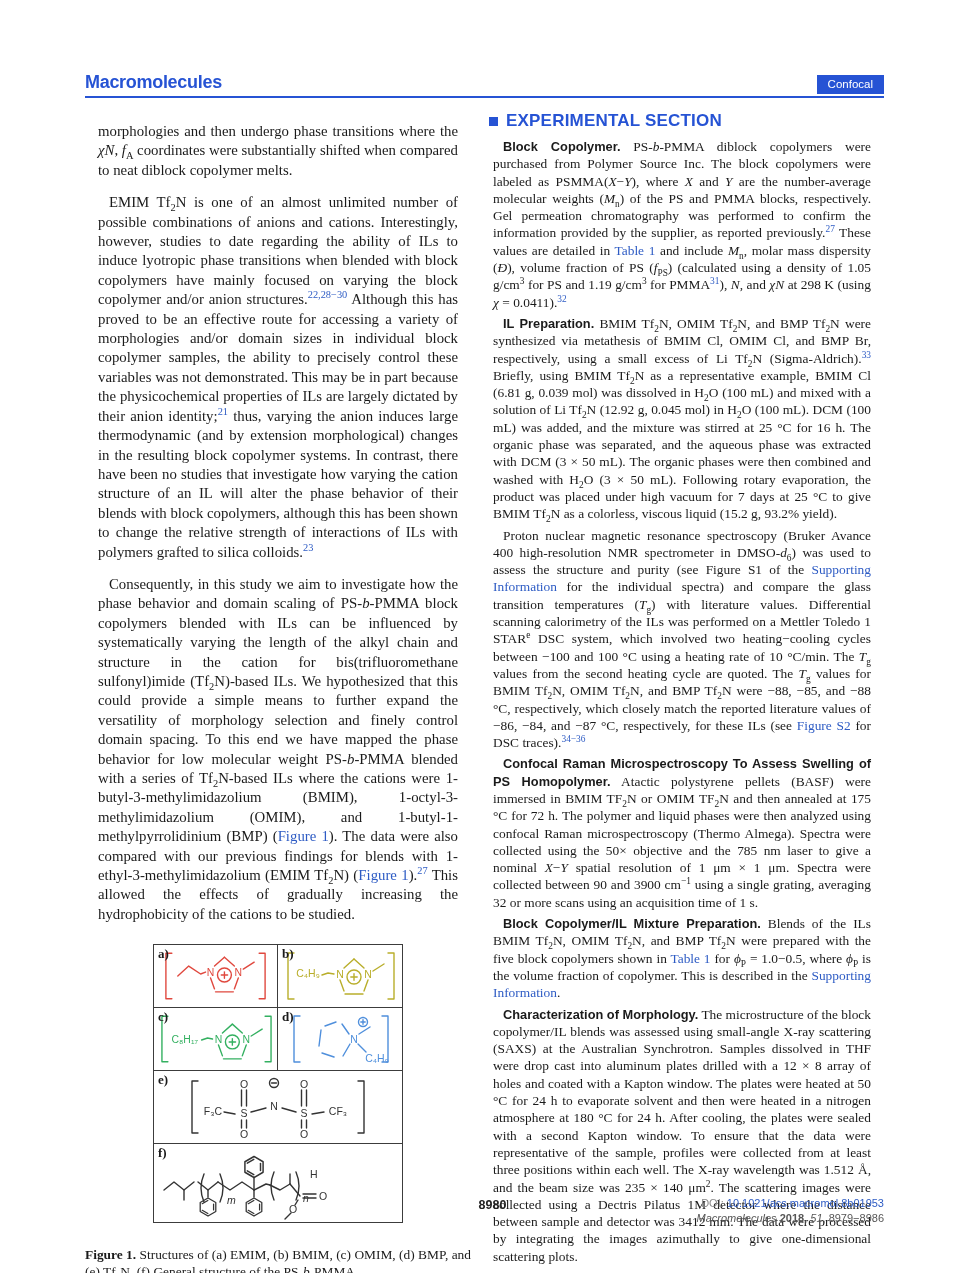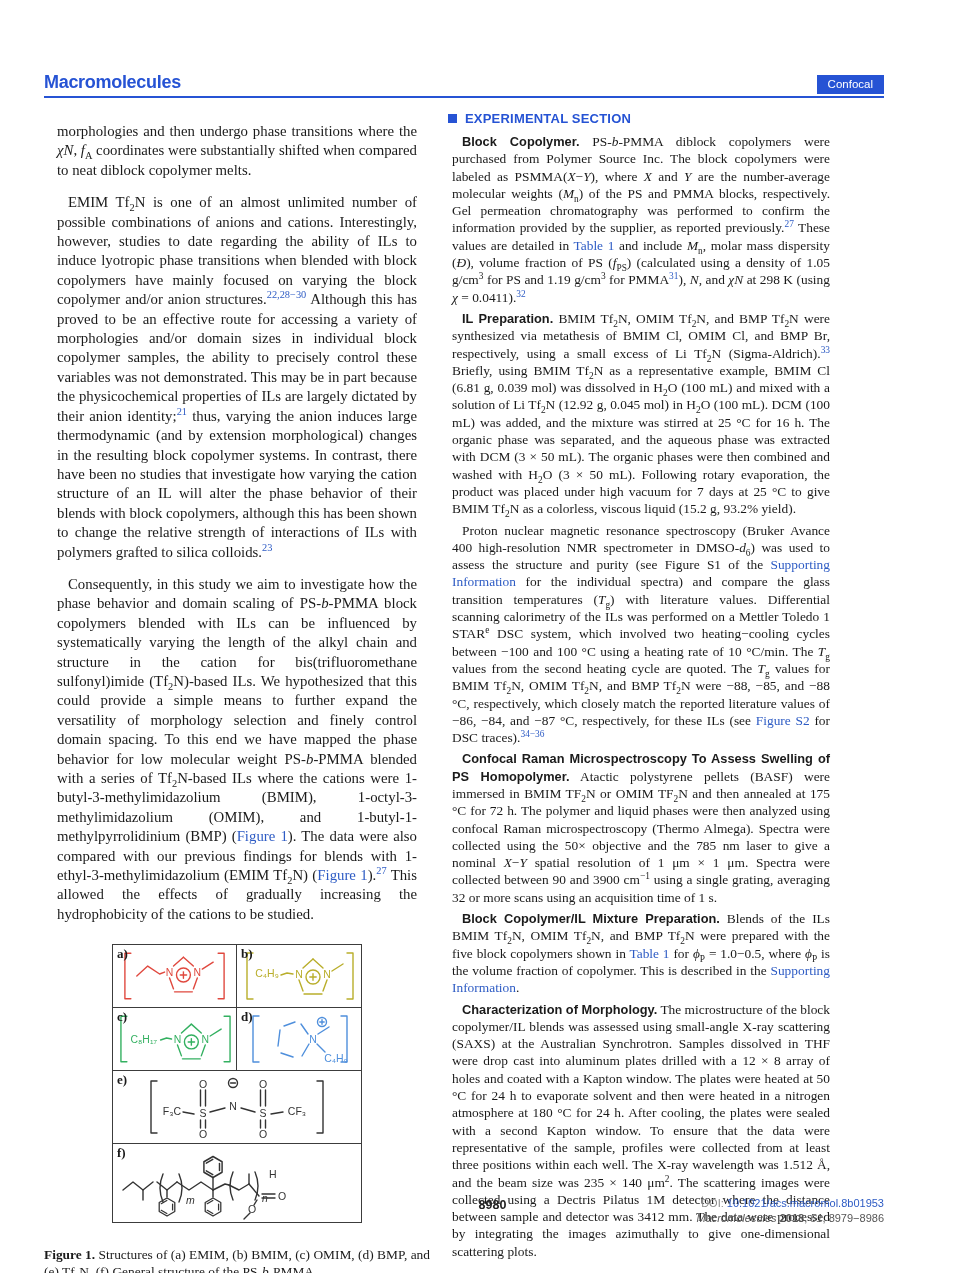--- a/index.html
+++ b/index.html
@@ -4,42 +4,42 @@
 <style>
   :root{
     --blue:#2653d4;
     --link:#2d5bc4;
     --ink:#1a1a1a;
     --gray:#8a8a8a;
   }
   html,body{margin:0;padding:0;background:#ffffff;}
   body{width:972px;height:1273px;position:relative;overflow:hidden;
        font-family:"Liberation Serif",serif;color:var(--ink);}
-  .page{padding:0 88px 0 44px;height:1273px;box-sizing:border-box;overflow:hidden;}
+  .page{padding:0 88px 0 85px;height:1273px;box-sizing:border-box;overflow:hidden;}
 
   
   .header{margin-top:72px;position:relative;border-bottom:2.5px solid var(--blue);padding-bottom:3px;}
   .journal{font-family:"Liberation Sans",sans-serif;font-weight:bold;font-size:18px;
            color:var(--blue);letter-spacing:-0.3px;}
   .badge{position:absolute;right:0;bottom:2px;background:var(--blue);color:#fff;
          font-family:"Liberation Sans",sans-serif;font-size:11.5px;padding:3px 11px 4px;}
 
   
   .columns{display:flex;gap:18px;margin-top:11px;}
   .col{width:386px;}
 
   .col-left p{font-size:14.8px;line-height:19.4px;text-align:justify;margin:13px;}
   .col-left p.indent{text-indent:11px;}
 
   .col-right p{font-size:13.4px;line-height:17.3px;text-align:justify;margin:4px;text-indent:10px;}
   .col-right p b, .runin{font-family:"Liberation Sans",sans-serif;font-size:12.8px;}
 
   .sec-head{display:flex;align-items:center;gap:8px;margin:2px 0 7px;}
   .sec-square{width:9px;height:9px;background:var(--blue);flex:0 0 auto;}
-  .sec-title{font-family:"Liberation Sans",sans-serif;font-weight:bold;font-size:13px;
+  .sec-title{font-family:"Liberation Sans",sans-serif;font-weight:bold;font-size:17px;
              color:var(--blue);letter-spacing:0.2px;}
 
   sup{font-size:0.70em;line-height:0;}
   sub{font-size:0.70em;line-height:0;}
   a{color:var(--link);text-decoration:none;cursor:pointer;}
 
   
   .figure{width:250px;margin:20px auto 0;}
   .figbox{border:1.4px solid #3c3c3c;display:grid;grid-template-columns:1fr 1fr;background:#fff;}
   .cell{position:relative;}

